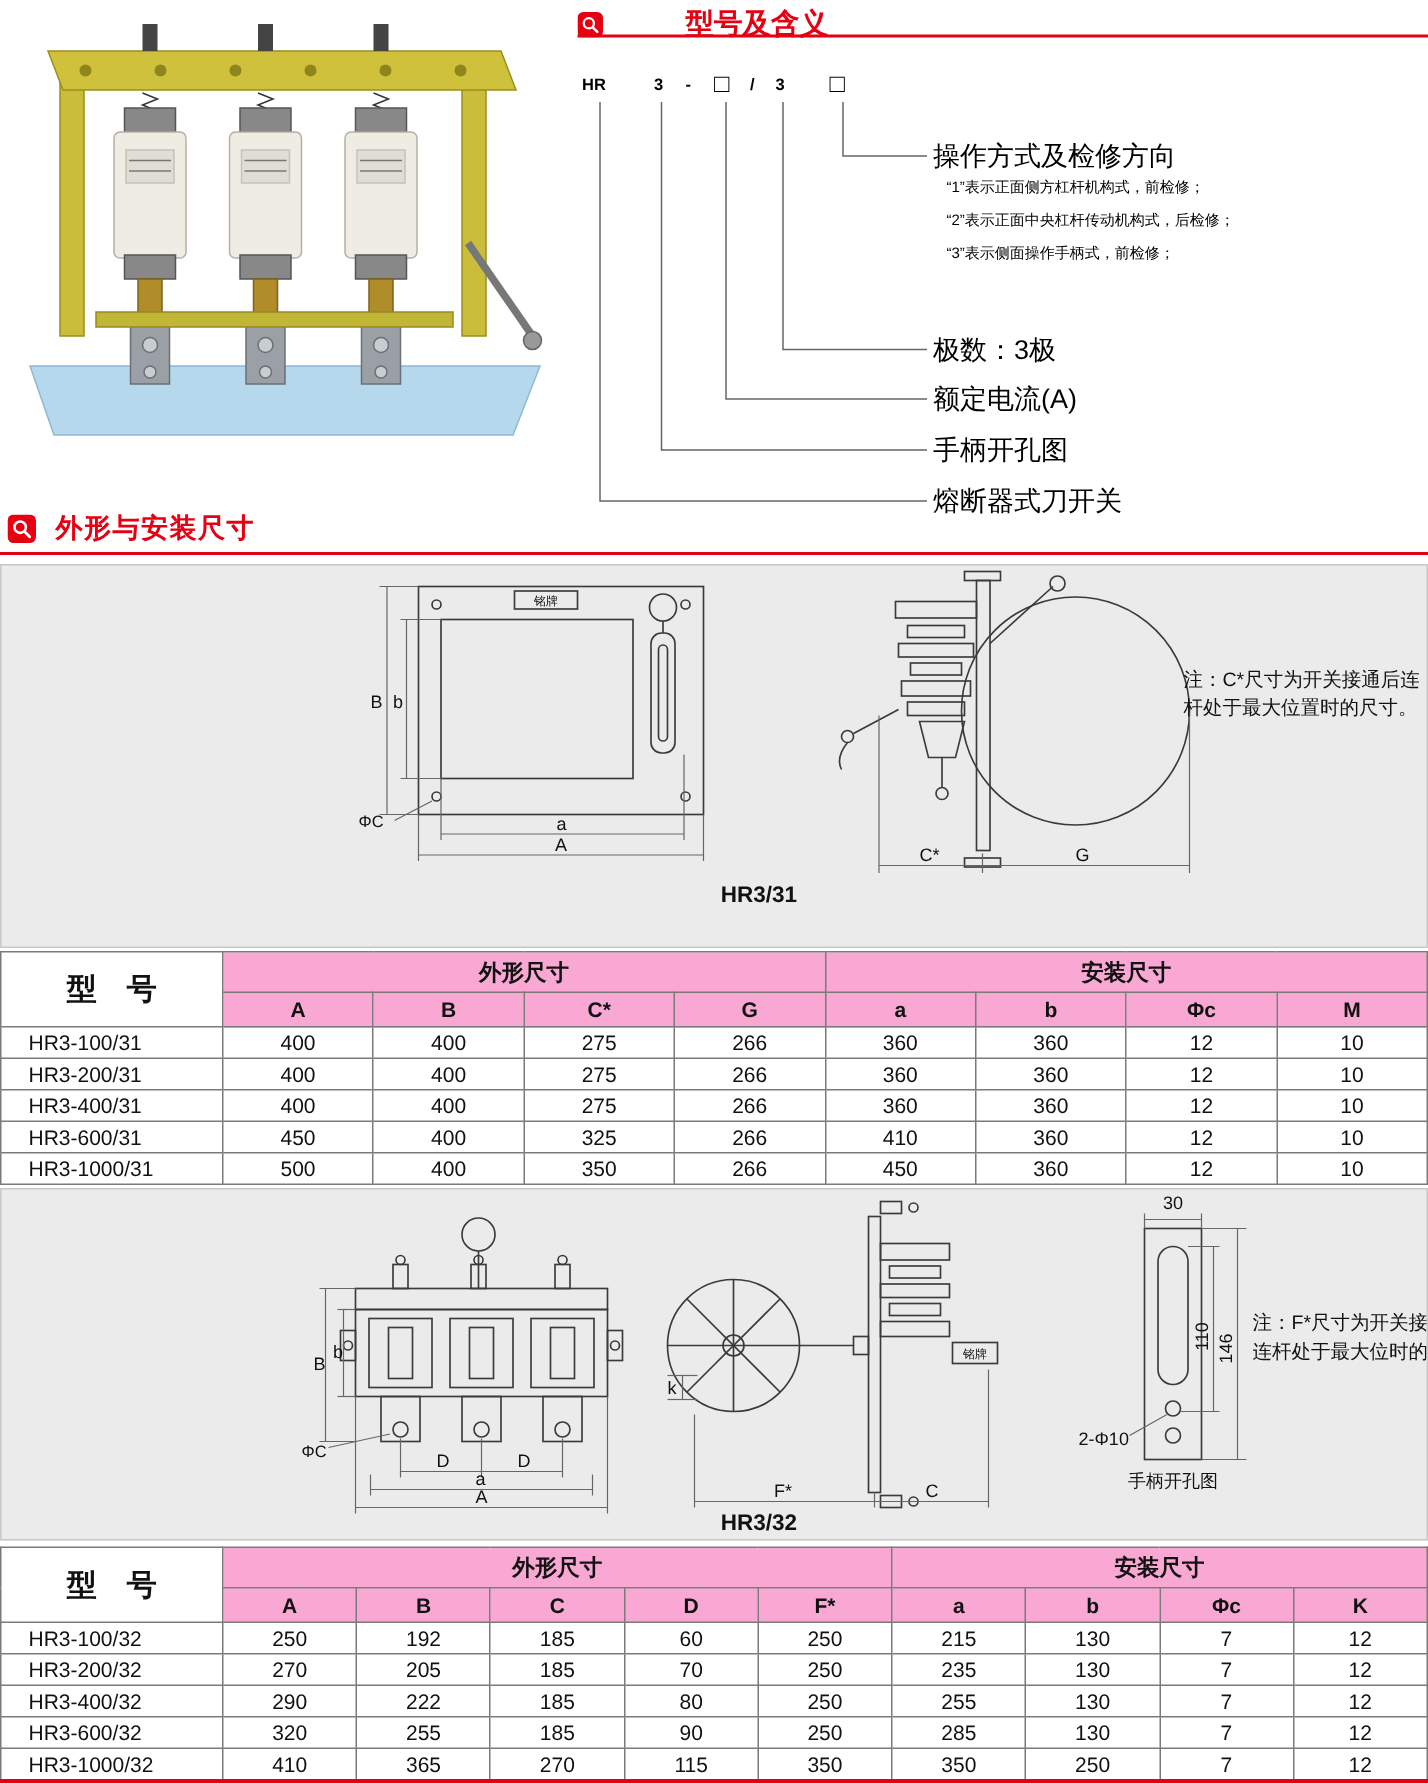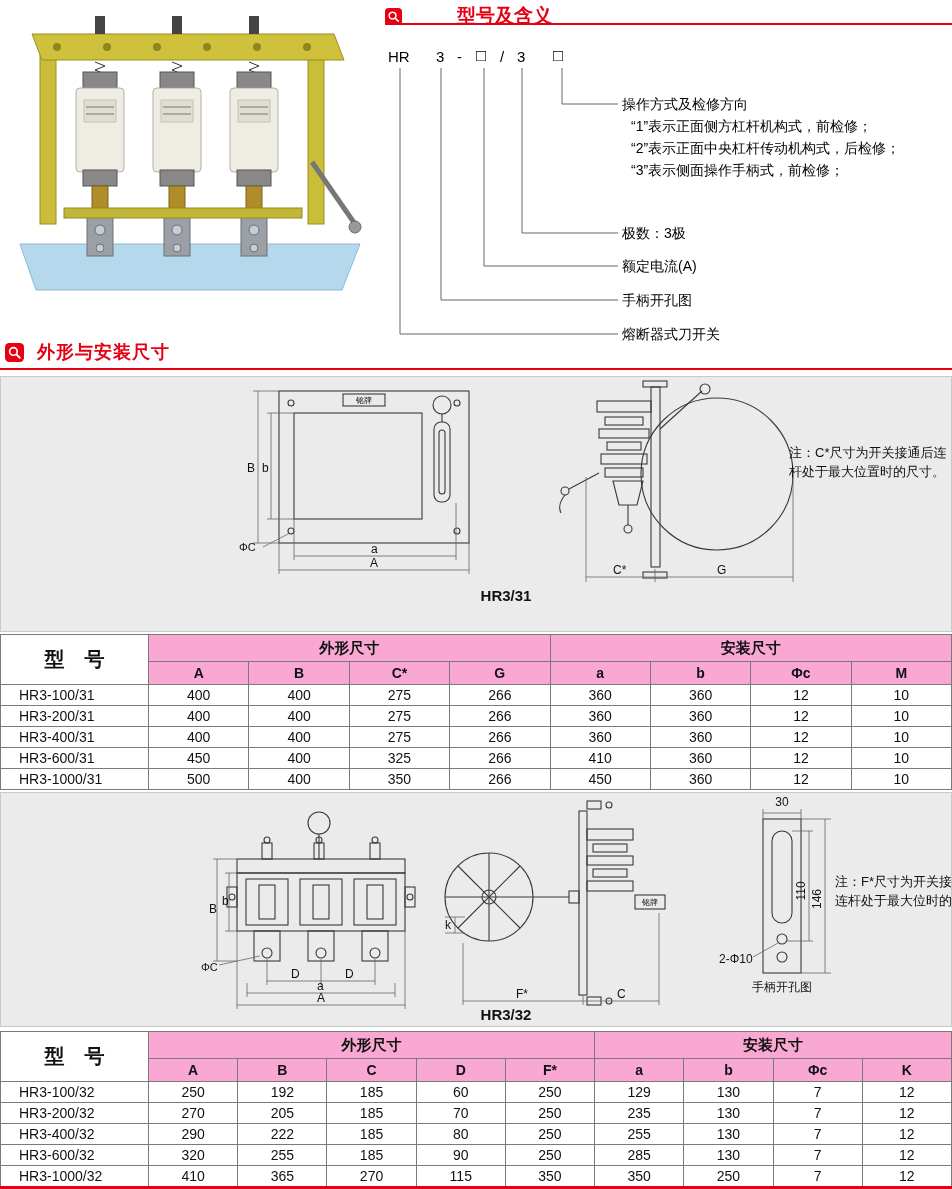--- a/index.html
+++ b/index.html
@@ -8,24 +8,24 @@
   .page { position:relative; width:952px; height:1189px; background:#fff; overflow:hidden; }
   .abs { position:absolute; }
 
   .sec-header { display:flex; align-items:center; gap:7px; }
   .sec-icon { display:inline-block; line-height:0; }
   .sec-title { color:#e60012; font-weight:bold; white-space:nowrap; }
   .sec1 .sec-title { font-size:19px;margin-left:48px; }
   .sec2 .sec-title { font-size:18px; letter-spacing:1px; }
   .red-line { background:#e60012; }
 
-  .code-part { position:absolute; font-size:15px; font-weight:normal; color:#000; line-height:18px; }
+  .code-part { position:absolute; font-size:11px; font-weight:bold; color:#000; line-height:18px; }
   .box-part  { font-weight:400; font-size:17px; }
-  .callout { position:absolute; font-size:14px; color:#000; white-space:nowrap; line-height:18px; }
-  .op-item { font-size:14px; }
+  .callout { position:absolute; font-size:18px; color:#000; white-space:nowrap; line-height:18px; }
+  .op-item { font-size:10px; }
 
   .panel { position:absolute; width:952px; background:#ebebeb; border:1px solid #c8c8c8; }
   .panel svg { display:block; }
   svg text { font-family:"Liberation Sans","DejaVu Sans",sans-serif; fill:#111; }
   .dim   { font-size:12px; }
   .dim-sm{ font-size:11px; }
   .tiny  { font-size:8px; }
   .note  { font-size:13px; }
   .caption { font-size:15px; font-weight:600; }
   .hcap { font-size:12px; }
@@ -471,21 +471,21 @@
       </tr>
     </thead>
     <tbody>
         <tr>
           <td class="model-cell">HR3-100/32</td>
           <td>250</td>
           <td>192</td>
           <td>185</td>
           <td>60</td>
           <td>250</td>
-          <td>129</td>
+          <td>215</td>
           <td>130</td>
           <td>7</td>
           <td>12</td>
         </tr>
         <tr>
           <td class="model-cell">HR3-200/32</td>
           <td>270</td>
           <td>205</td>
           <td>185</td>
           <td>70</td>

